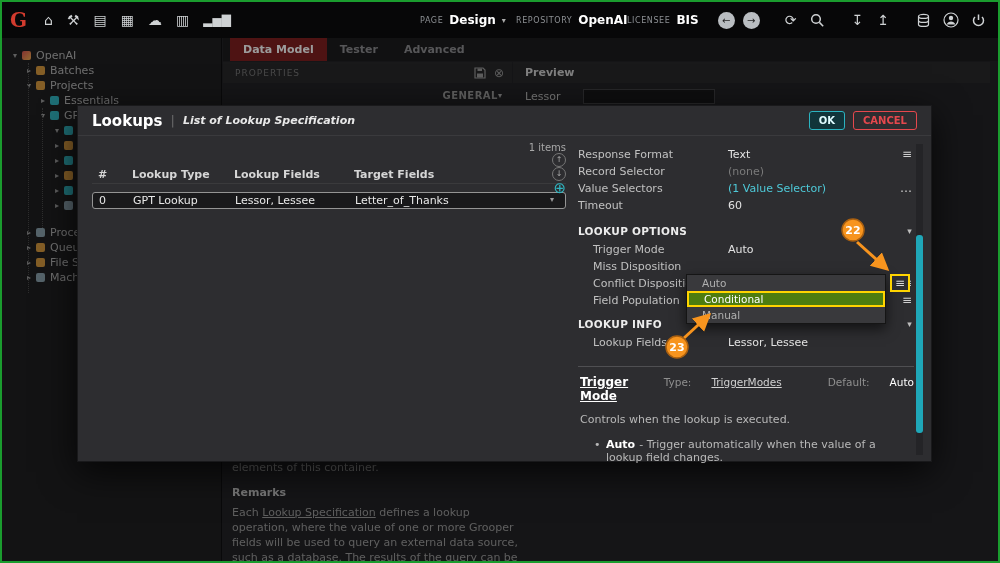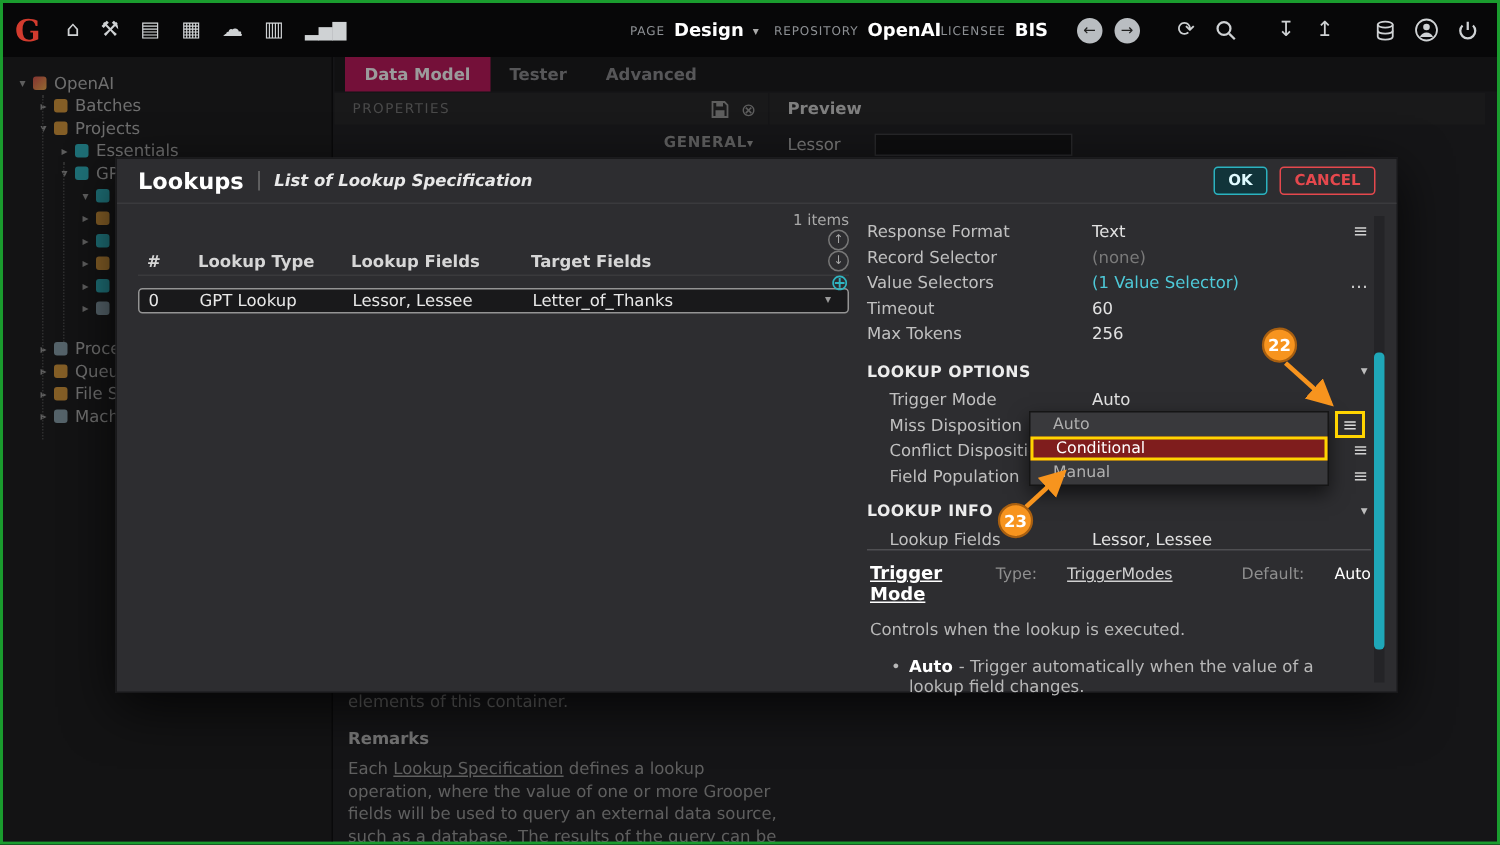--- a/index.html
+++ b/index.html
@@ -35,21 +35,21 @@
   .ic-orange { background:#d99a3d; }
   .ic-teal { background:#2fb6c2; }
   .ic-gray { background:#8aa2ad; }
   .guide { position:absolute; border-left:1px dotted #4a4a4a; width:0; }
   .tspacer { height:12px; }
 
   
   .tabsbar { position:absolute; left:221px; top:36px; right:0; height:23px; background:#1a1a1c;
              display:flex; align-items:stretch; padding-left:7px; }
   .tab { padding:0 13px; font-size:11px; font-weight:bold; color:#8d8d90; line-height:23px; cursor:pointer; }
-  .tab.active { background:#be185d; color:#fff; }
+  .tab.active { background:#7f1d1d; color:#fff; }
   .props-head { position:absolute; left:221px; top:60px; width:289px; height:21px; background:#272729;
                 display:flex; align-items:center; padding:0 8px 0 12px; }
   .props-title { font-size:9px; letter-spacing:1px; color:#787878; flex:1; }
   .ph-ico { color:#9a9a9a; font-size:12px; margin-left:8px; cursor:pointer; }
   .general-row { position:absolute; left:221px; top:85px; width:289px; height:17px; display:flex;
                  align-items:center; padding:0 10px 0 12px; }
   .general-title { font-size:10px; font-weight:bold; letter-spacing:.5px; color:#9c9c9c; flex:1;text-align:right; }
   .preview-head { position:absolute; left:511px; top:60px; right:8px; height:21px; background:#272729;
                   display:flex; align-items:center; padding-left:12px; }
   .preview-title { font-size:11px; font-weight:bold; color:#d0d0d0; }
@@ -108,21 +108,21 @@
   .p-sect { position:relative; height:19px; line-height:19px; font-size:10.5px; font-weight:bold;
             letter-spacing:.3px; color:#ececec; }
   .p-sect .p-label { left:10px; }
   .sect-caret { position:absolute; right:6px; font-size:9px; color:#bdbdbd; cursor:pointer; }
   .pgap4 { height:8px; } .pgap6 { height:6px; }
 
   
   .dropdown { position:absolute; left:608px; top:168px; width:200px; height:50px; background:#39393c;
               border:1px solid #151515; box-shadow:0 5px 12px rgba(0,0,0,.6); z-index:30; }
   .dd-opt { height:16px; line-height:16px; font-size:10.5px; color:#b0b0b0; padding-left:15px; cursor:pointer; }
-  .dd-opt.highlight { border:2px solid #ffd400; background:#7f1d1d; color:#fff; line-height:12px; }
+  .dd-opt.highlight { border:2px solid #ffd400; background:#4d7c0f; color:#fff; line-height:12px; }
   .ham-box { position:absolute; left:812px; top:168px; width:20px; height:18px; border:2px solid #ffd400;
              background:#2e2e31; color:#d8d8d8; font-size:12px; text-align:center; line-height:14px;
              z-index:31; cursor:pointer; }
 
   
   .help { position:absolute; left:500px; right:17px; top:260px; bottom:0; border-top:1px solid #4f4f52;
           padding:8px 0 0 2px; font-size:11px; color:#b8b8b8; }
   .help-titlerow { display:flex; align-items:baseline; }
   .help-title { font-size:12px; font-weight:bold; color:#fff; text-decoration:underline; }
   .help-meta { margin-left:auto; font-size:10.5px; display:flex; gap:20px; align-items:baseline; }
@@ -371,24 +371,20 @@
       </div>
       <div class="p-row">
         <span class="p-label">Value Selectors</span>
         <span class="p-value link">(1 Value Selector)</span>
         <span class="p-trail">…</span>
       </div>
       <div class="p-row">
         <span class="p-label">Timeout</span>
         <span class="p-value">60</span>
       </div>
-      <div class="p-row">
-        <span class="p-label">Max Tokens</span>
-        <span class="p-value">256</span>
-      </div>
       <div class="pgap4"></div>
       <div class="p-sect">
         <span class="p-label">LOOKUP OPTIONS</span>
         <span class="sect-caret">▾</span>
       </div>
       <div class="p-row indent">
         <span class="p-label">Trigger Mode</span>
         <span class="p-value">Auto</span>
       </div>
       <div class="p-row indent">

